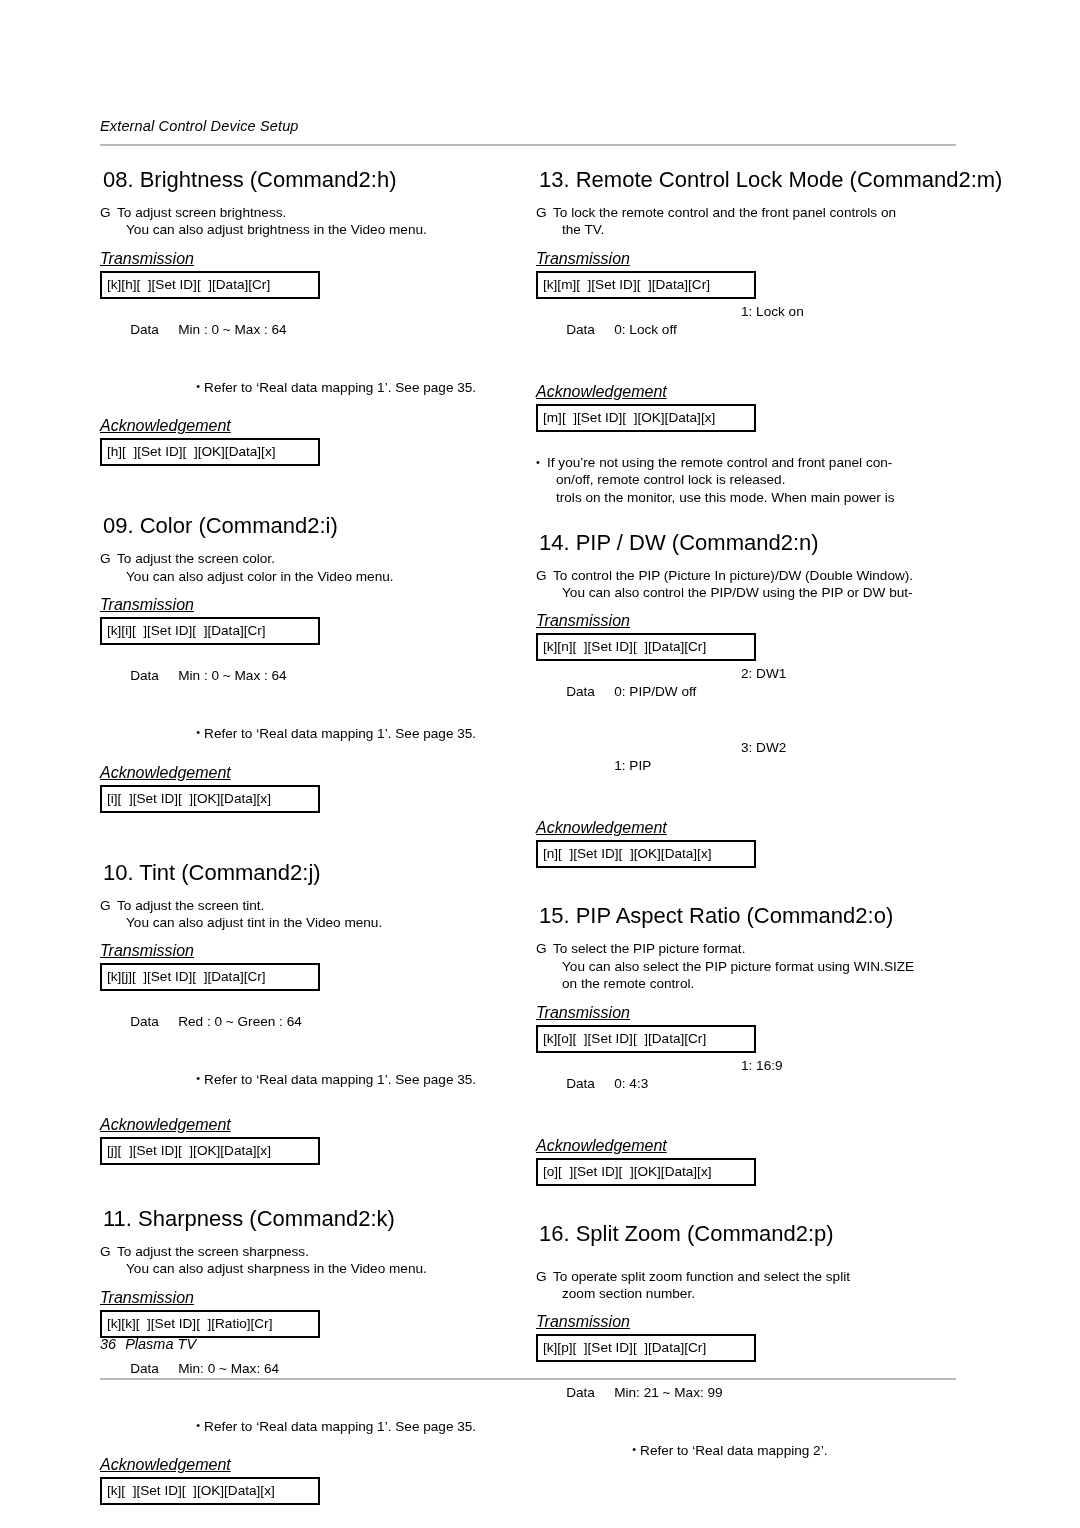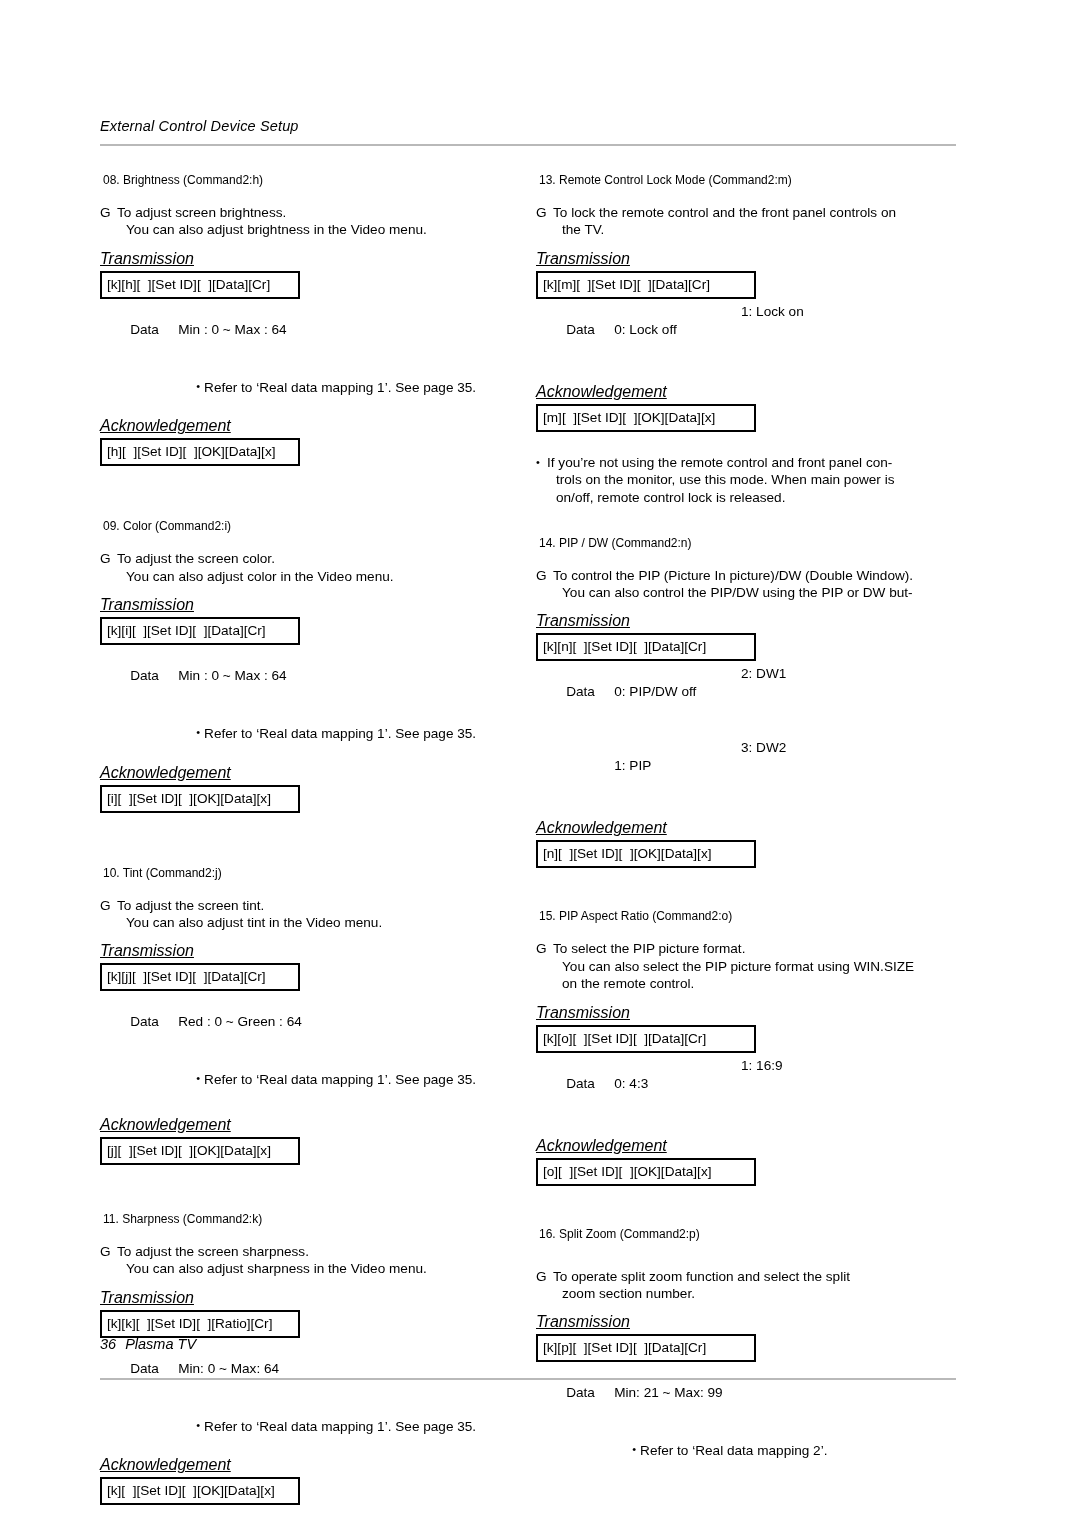--- a/index.html
+++ b/index.html
@@ -66,21 +66,21 @@
     position: absolute;
     top: 170px;
     width: 420px;
   }
   .col-left  { left: 0px; }
   .col-right { left: 436px; }
 
   .sect { margin-bottom: 0; }
 
   .sect-title {
-    font-size: 12px;
+    font-size: 22px;
     line-height: 20px;
     white-space: nowrap;
     margin: 0 0 14px 3px;
   }
 
   
   .gpara {
     display: flex;
     margin: 0 0 11px 0;
     font-size: 13.6px;
@@ -98,21 +98,21 @@
     font-size: 16px;
     font-style: italic;
     text-decoration: underline;
     display: inline-block;
     margin: 0 0 4px 0;
     line-height: 16px;
   }
 
   .cmdbox {
     box-sizing: border-box;
-    width: 200px;
+    width: 220px;
     border: 2.2px solid #000;
     padding: 3px 4px 4px 5px;
     font-size: 13.6px;
     line-height: 17px;
     margin: 0 0 4px 0;
     white-space: pre;
   }
   .cmdbox.w-right { width: 220px; }
 
   .dataline {
@@ -286,22 +286,22 @@
         <span class="dcol2">1: Lock on</span>
       </div>
       <div class="sp-6"></div>
       <div class="label-u">Acknowledgement</div>
       <div class="cmdbox w-right">[m][  ][Set ID][  ][OK][Data][x]</div>
       <div class="sp-18"></div>
       <div class="notebullet">
         <span class="dot">•</span>
         <span class="ntext">
           <span>If you’re not using the remote control and front panel con-</span>
+          <span class="ind">on/off, remote control lock is released.</span>
           <span class="ind">trols on the monitor, use this mode. When main power is</span>
-          <span class="ind">on/off, remote control lock is released.</span>
         </span>
       </div>
     </div>
 
     <div class="sp-26"></div>
 
     <div class="sect">
       <div class="sect-title">14. PIP / DW (Command2:n)</div>
       <div class="gpara">
         <span class="gmark">G</span>

